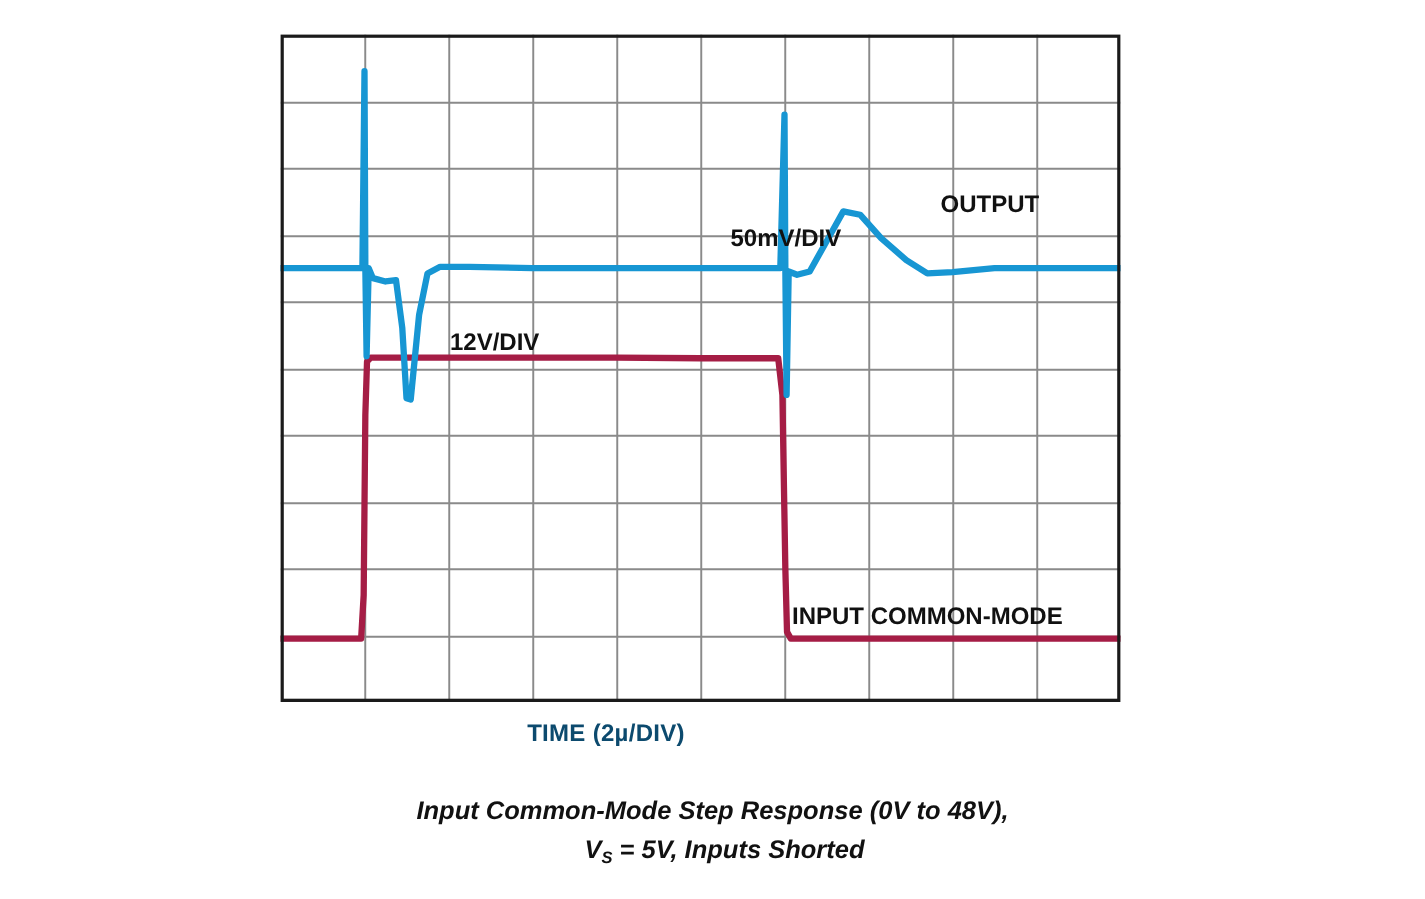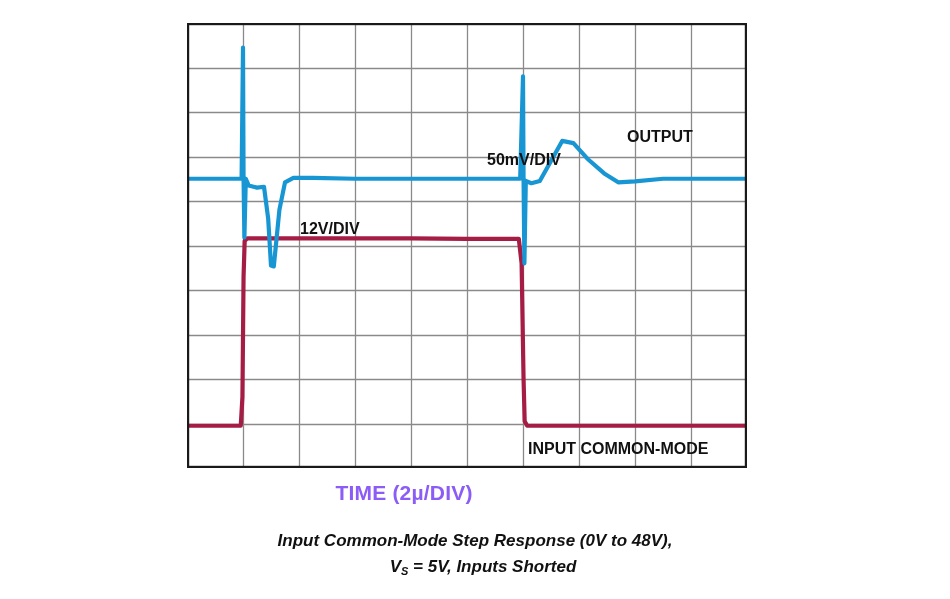--- a/index.html
+++ b/index.html
@@ -28,23 +28,23 @@
     height: 445px;
   }
   svg.scope { display: block; }
   .axis-label {
     position: absolute;
     left: 0;
     top: 481px;
     width: 808px;
     text-align: center;
     font-family: "Liberation Sans", sans-serif;
-    font-size: 21px;
+    font-size: 16px;
     font-weight: bold;
-    color: #8b5cf6;
+    color: #0c4a6e;
     letter-spacing: 0.2px;
   }
   .caption {
     position: absolute;
     left: 0;
     top: 528px;
     width: 950px;
     text-align: center;
     font-family: "Liberation Sans", sans-serif;
     font-size: 17px;
@@ -64,21 +64,21 @@
     position: absolute;
     font-family: "Liberation Sans", sans-serif;
     font-weight: bold;
     color: #111111;
     white-space: nowrap;
     text-align: right;
   }
   #label-50mv  { left: 300px; top: 128px; font-size: 16px; }
   #label-12v   { left: 300px; top: 220px; font-size: 16px; }
   #label-output{ left: 627px; top: 128px; font-size: 16px; }
-  #label-icm   { left: 528px; top: 403px; font-size: 16px; margin-top: 37px; }
+  #label-icm   { left: 528px; top: 403px; font-size: 16px; }
 </style>
 </head>
 <body>
 
 <div id="figure">
 
   <div class="plot-area">
     <svg class="scope" width="560" height="445" viewBox="0 0 560 445">
 
       <rect x="0" y="0" width="560" height="445" fill="#ffffff"></rect>

